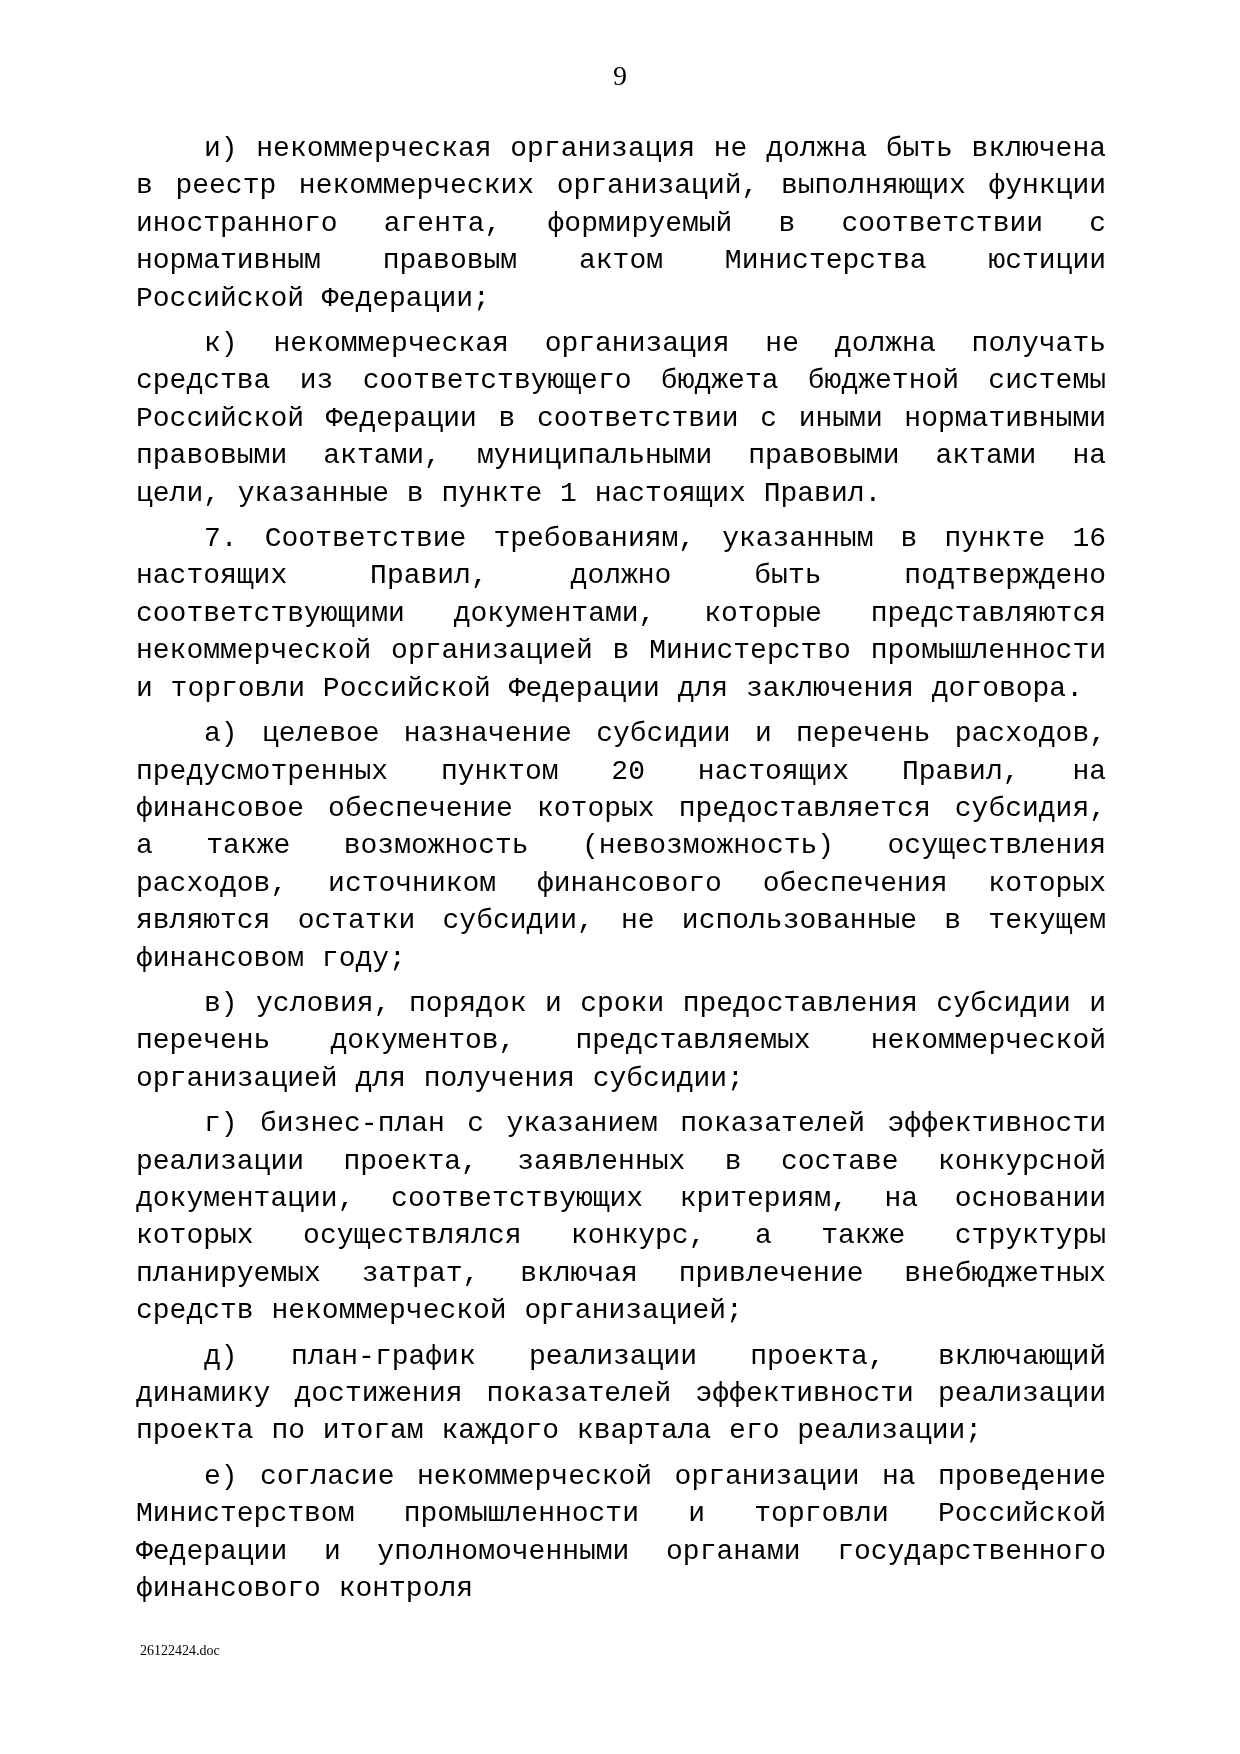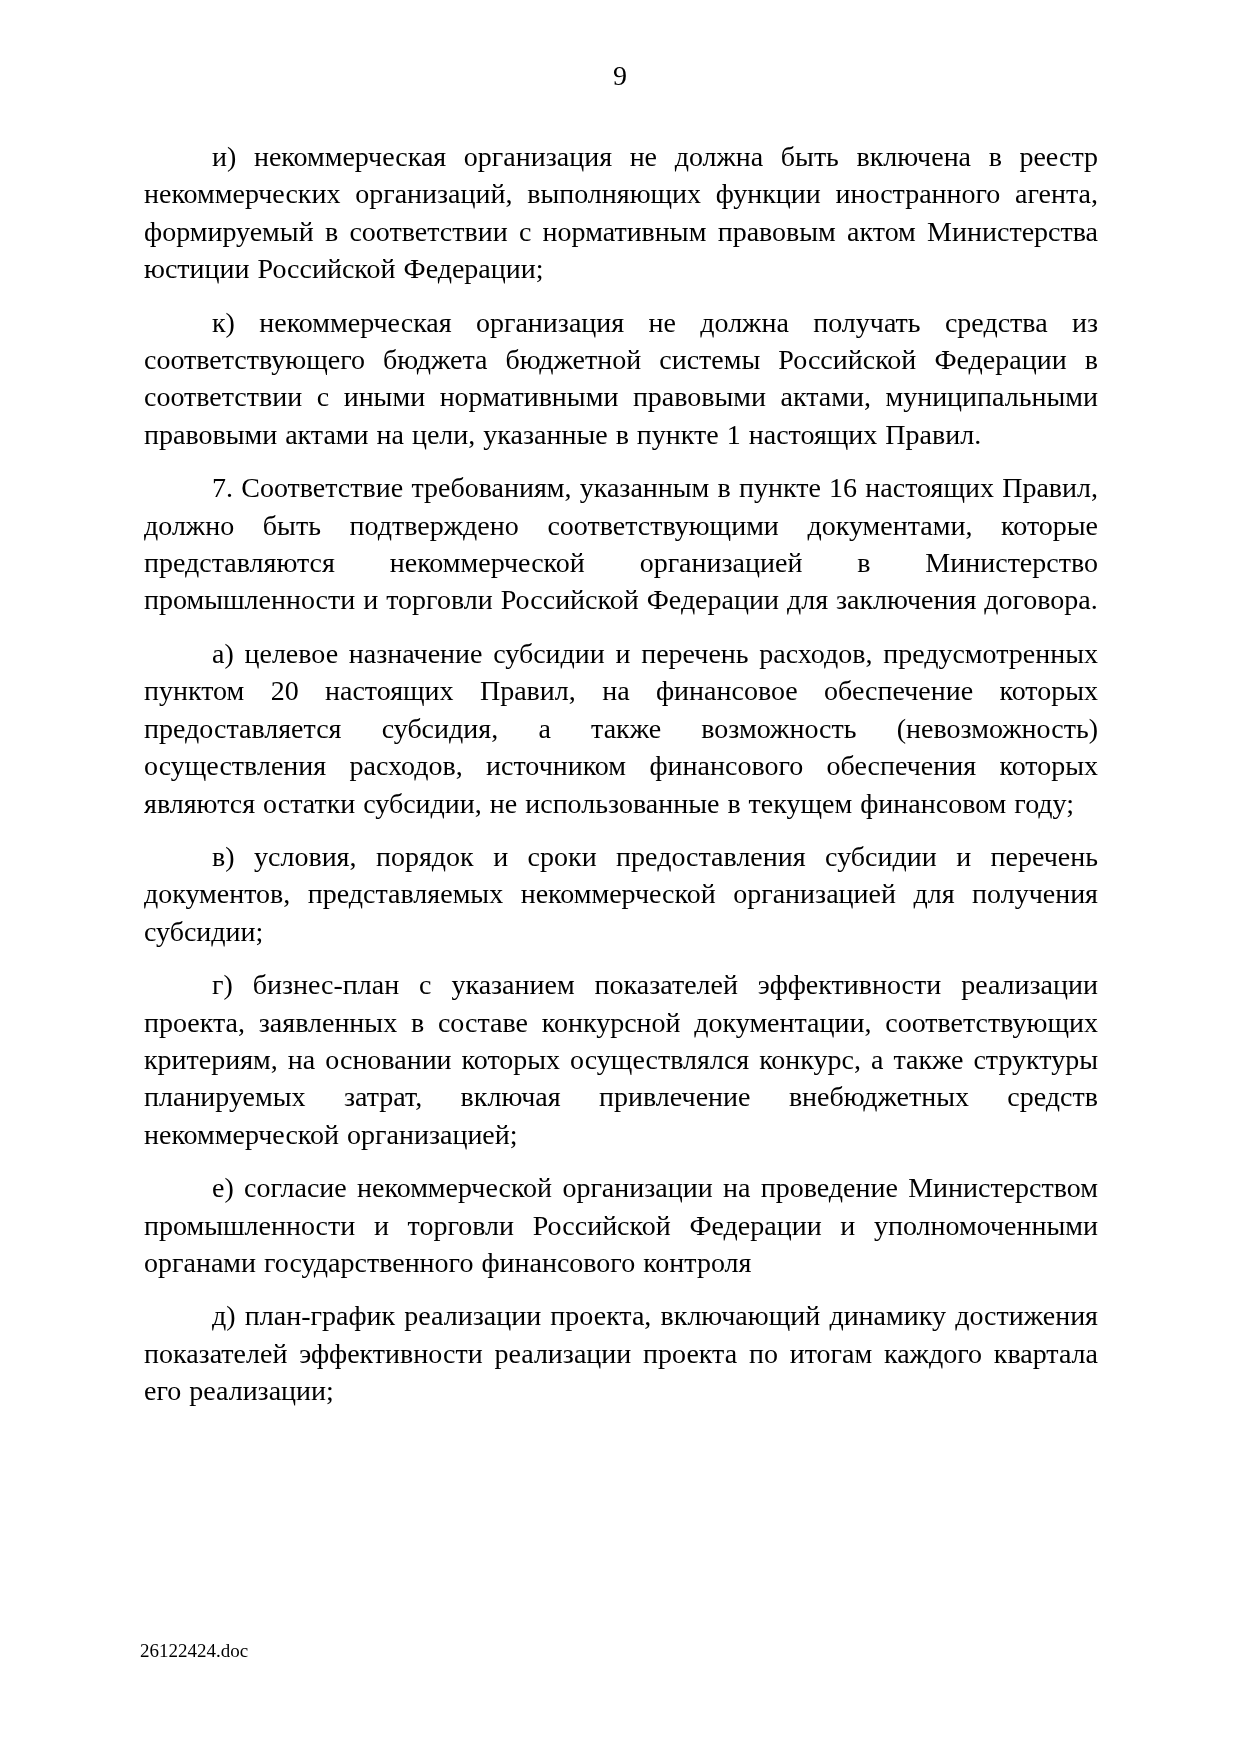--- a/index.html
+++ b/index.html
@@ -30,45 +30,46 @@
     position: absolute;
     top: 122px;
     left: 128px;
     width: 986px;
     font-size: 28px;
     line-height: 37.4px;
     text-align: justify;
     color: #000000;
   }
   .doc-body p {
-    margin: 16px;
+    margin: 8px;
     padding: 0;
     text-indent: 68px;
     word-spacing: 1px;
+    font-family: Liberation Mono, monospace;
   }
   .doc-footer {
     position: absolute;
     left: 140px;
     top: 1640px;
-    font-size: 19px;
+    font-size: 14px;
     line-height: 22px;
     color: #000000;
   }
 </style>
 </head>
 <body>
 
 <div class="page">
   <div class="page-number">9</div>
 
   <div class="doc-body">
     <p>и) некоммерческая организация не должна быть включена в реестр некоммерческих организаций, выполняющих функции иностранного агента, формируемый в соответствии с нормативным правовым актом Министерства юстиции Российской Федерации;</p>
     <p>к) некоммерческая организация не должна получать средства из соответствующего бюджета бюджетной системы Российской Федерации в соответствии с иными нормативными правовыми актами, муниципальными правовыми актами на цели, указанные в пункте 1 настоящих Правил.</p>
     <p>7. Соответствие требованиям, указанным в пункте 16 настоящих Правил, должно быть подтверждено соответствующими документами, которые представляются некоммерческой организацией в Министерство промышленности и торговли Российской Федерации для заключения договора.</p>
     <p>а) целевое назначение субсидии и перечень расходов, предусмотренных пунктом 20 настоящих Правил, на финансовое обеспечение которых предоставляется субсидия, а также возможность (невозможность) осуществления расходов, источником финансового обеспечения которых являются остатки субсидии, не использованные в текущем финансовом году;</p>
     <p>в) условия, порядок и сроки предоставления субсидии и перечень документов, представляемых некоммерческой организацией для получения субсидии;</p>
     <p>г) бизнес-план с указанием показателей эффективности реализации проекта, заявленных в составе конкурсной документации, соответствующих критериям, на основании которых осуществлялся конкурс, а также структуры планируемых затрат, включая привлечение внебюджетных средств некоммерческой организацией;</p>
+    <p>д) план-график реализации проекта, включающий динамику достижения показателей эффективности реализации проекта по итогам каждого квартала его реализации;</p>
     <p>е) согласие некоммерческой организации на проведение Министерством промышленности и торговли Российской Федерации и уполномоченными органами государственного финансового контроля</p>
-    <p>д) план-график реализации проекта, включающий динамику достижения показателей эффективности реализации проекта по итогам каждого квартала его реализации;</p>
   </div>
 
   <div class="doc-footer">26122424.doc</div>
 </div>
 
 </body></html>

